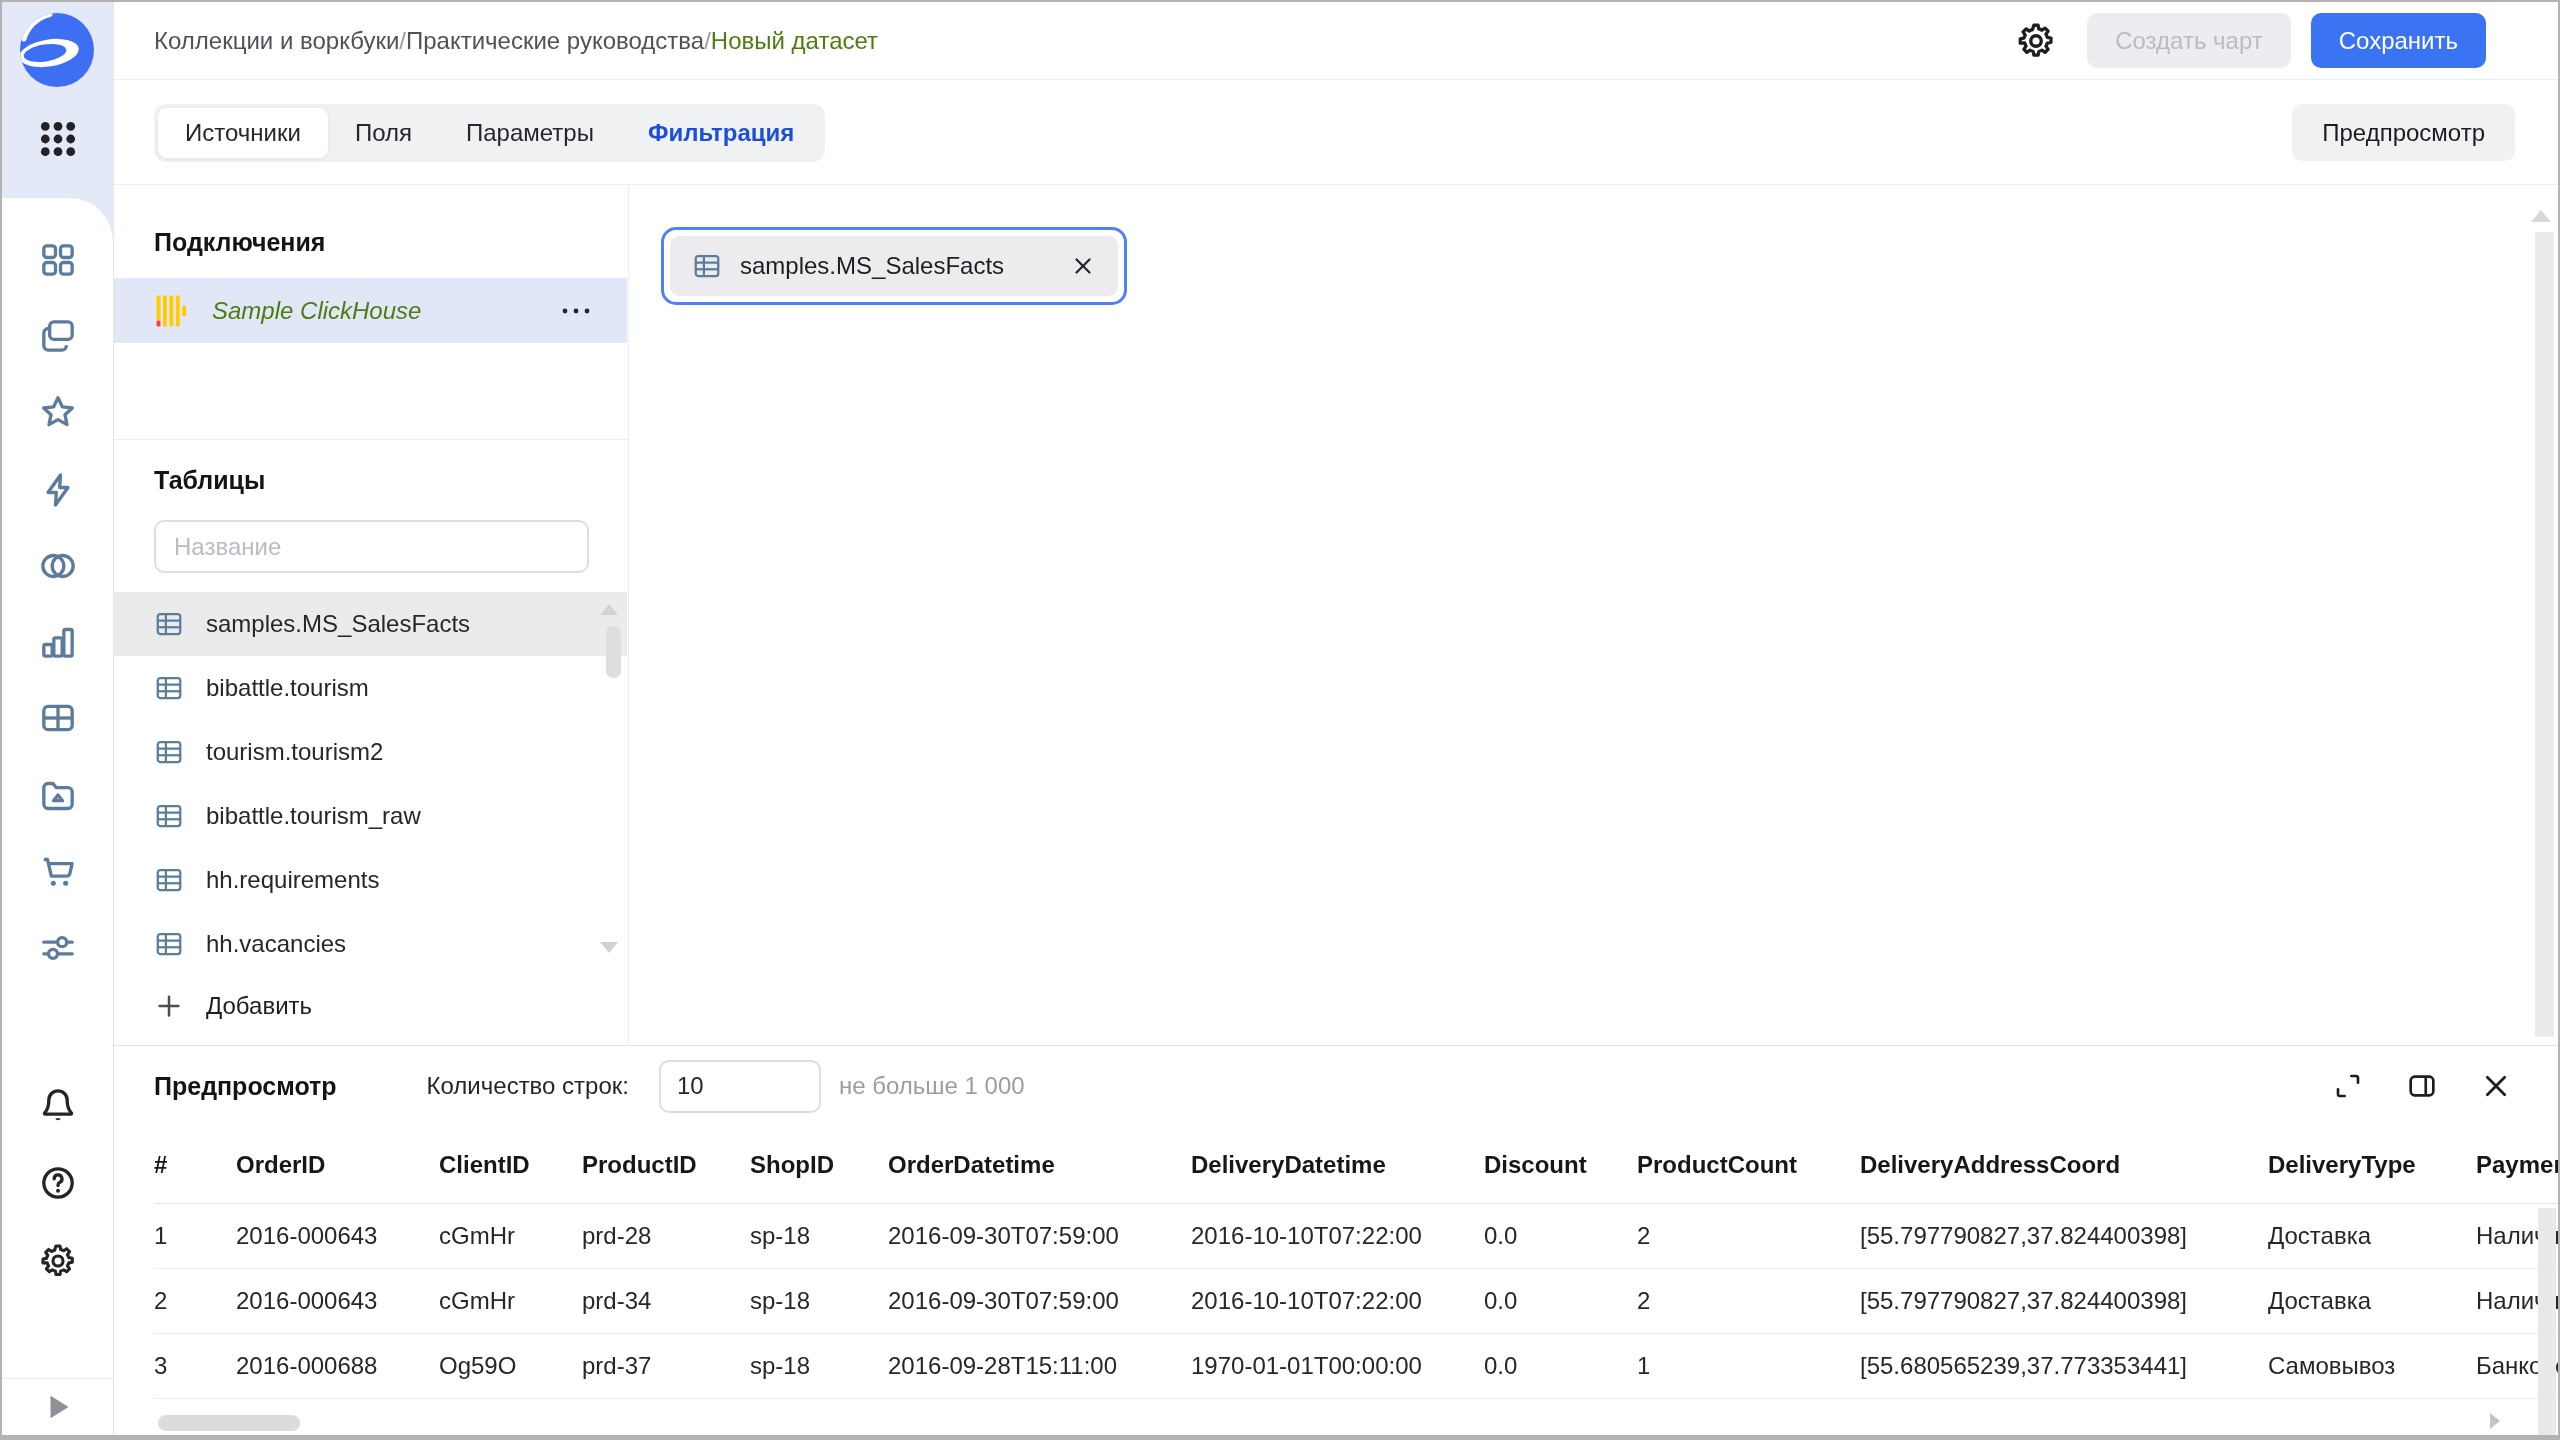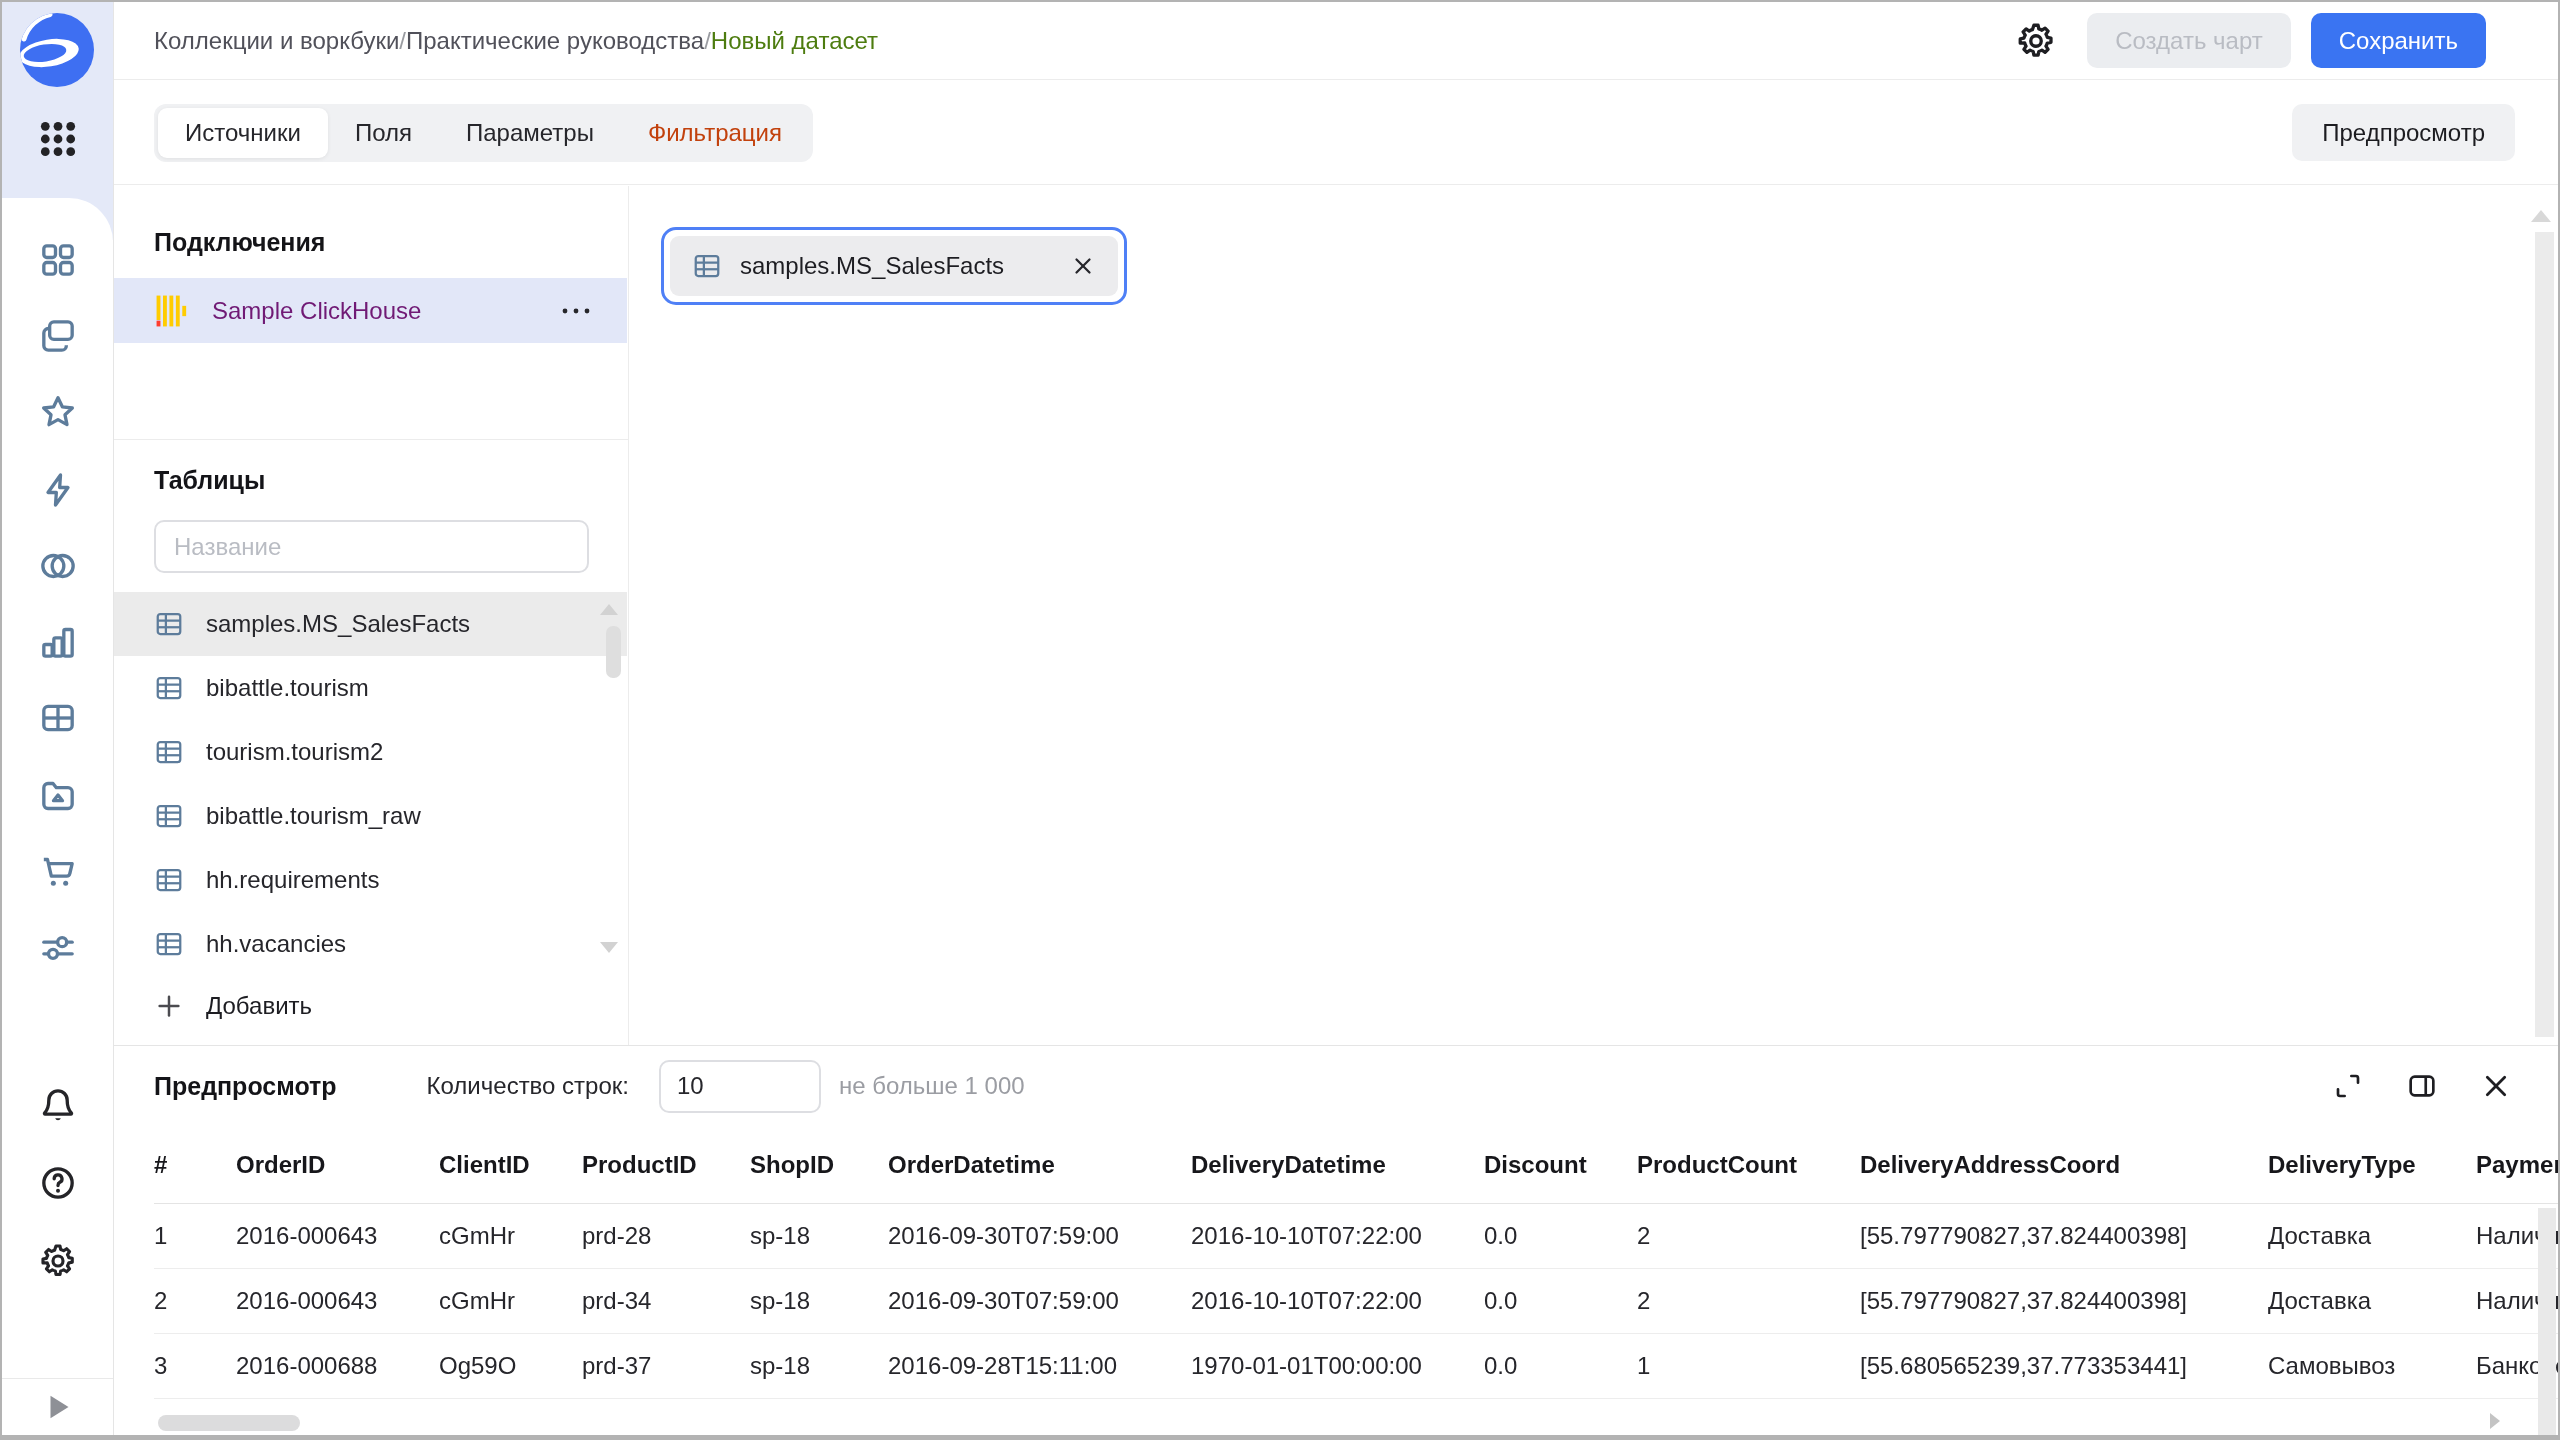--- a/index.html
+++ b/index.html
@@ -29,30 +29,30 @@
   .topbar-spacer{flex:1;}
   .gear-btn{width:42px;height:42px;border:none;background:transparent;padding:0;margin-right:30px;}
   .btn{height:55px;border-radius:10px;font-size:24px;display:inline-flex;align-items:center;padding:0 28px;border:none;}
   .btn-disabled{background:#ebedf0;color:#b9bcc3;margin-right:20px;cursor:default;}
   .btn-primary{background:#3a74f2;color:#fff;}
   .tabrow{position:absolute;top:79px;left:0;right:0;height:104px;display:flex;align-items:center;
           padding:0 43px 0 40px;box-sizing:border-box;border-bottom:1px solid #ececec;}
   .seg{background:#f0f1f3;border-radius:12px;padding:4px;display:flex;height:58px;box-sizing:border-box;font-size:24px;}
   .seg-item{display:flex;align-items:center;padding:0 27px;border-radius:9px;color:#26262b;border:none;background:transparent;font-size:24px;}
   .seg-item.active{background:#fff;box-shadow:0 1px 4px rgba(0,0,0,.07);}
-  .seg-item.disabled{color:#c2410c;cursor:default;}
+  .seg-item.disabled{color:#1d4ed8;cursor:default;font-weight:bold;}
   .preview-btn{margin-left:auto;background:#f0f1f3;border-radius:10px;height:57px;padding:0 30px;font-size:24px;
                display:inline-flex;align-items:center;border:none;color:#1c1c20;}
   
   .content{position:absolute;top:184px;left:0;right:0;height:859px;}
   .left-panel{position:absolute;left:0;top:0;bottom:0;width:515px;border-right:1px solid #ececec;box-sizing:border-box;background:#fff;}
   .pane-title{position:absolute;left:40px;font-size:25px;font-weight:700;color:#141418;}
   .conn-row{position:absolute;top:92px;left:0;right:1px;height:65px;background:#e2e7f8;display:flex;align-items:center;
             padding:0 30px 0 40px;box-sizing:border-box;}
-  .conn-name{font-size:24px;margin-left:22px;color:#701a75;}
+  .conn-name{font-size:24px;margin-left:22px;color:#4d7c0f;font-style:italic;}
   .conn-menu{margin-left:auto;border:none;background:transparent;padding:4px;}
   .panel-divider{position:absolute;top:253px;left:0;right:0;height:1px;background:#ececec;}
   .search{position:absolute;top:334px;left:40px;width:435px;height:53px;border:2px solid #dddee2;border-radius:10px;
           font-size:24px;padding:0 18px;box-sizing:border-box;color:#ef4444;outline:none;font-family:inherit;}
   .search::placeholder{color:#b9bcc3;}
   .tables-list{position:absolute;top:406px;left:0;right:1px;}
   .table-row{height:64px;display:flex;align-items:center;padding-left:40px;gap:22px;font-size:24px;color:#26262b;}
   .table-row.selected{background:#ebebeb;}
   .sb-up,.sb-down,.cv-up,.pv-vdown,.pv-harrow{width:0;height:0;position:absolute;}
   .sb-up{right:10px;top:418px;border-left:9px solid transparent;border-right:9px solid transparent;border-bottom:11px solid #d2d2d2;}

